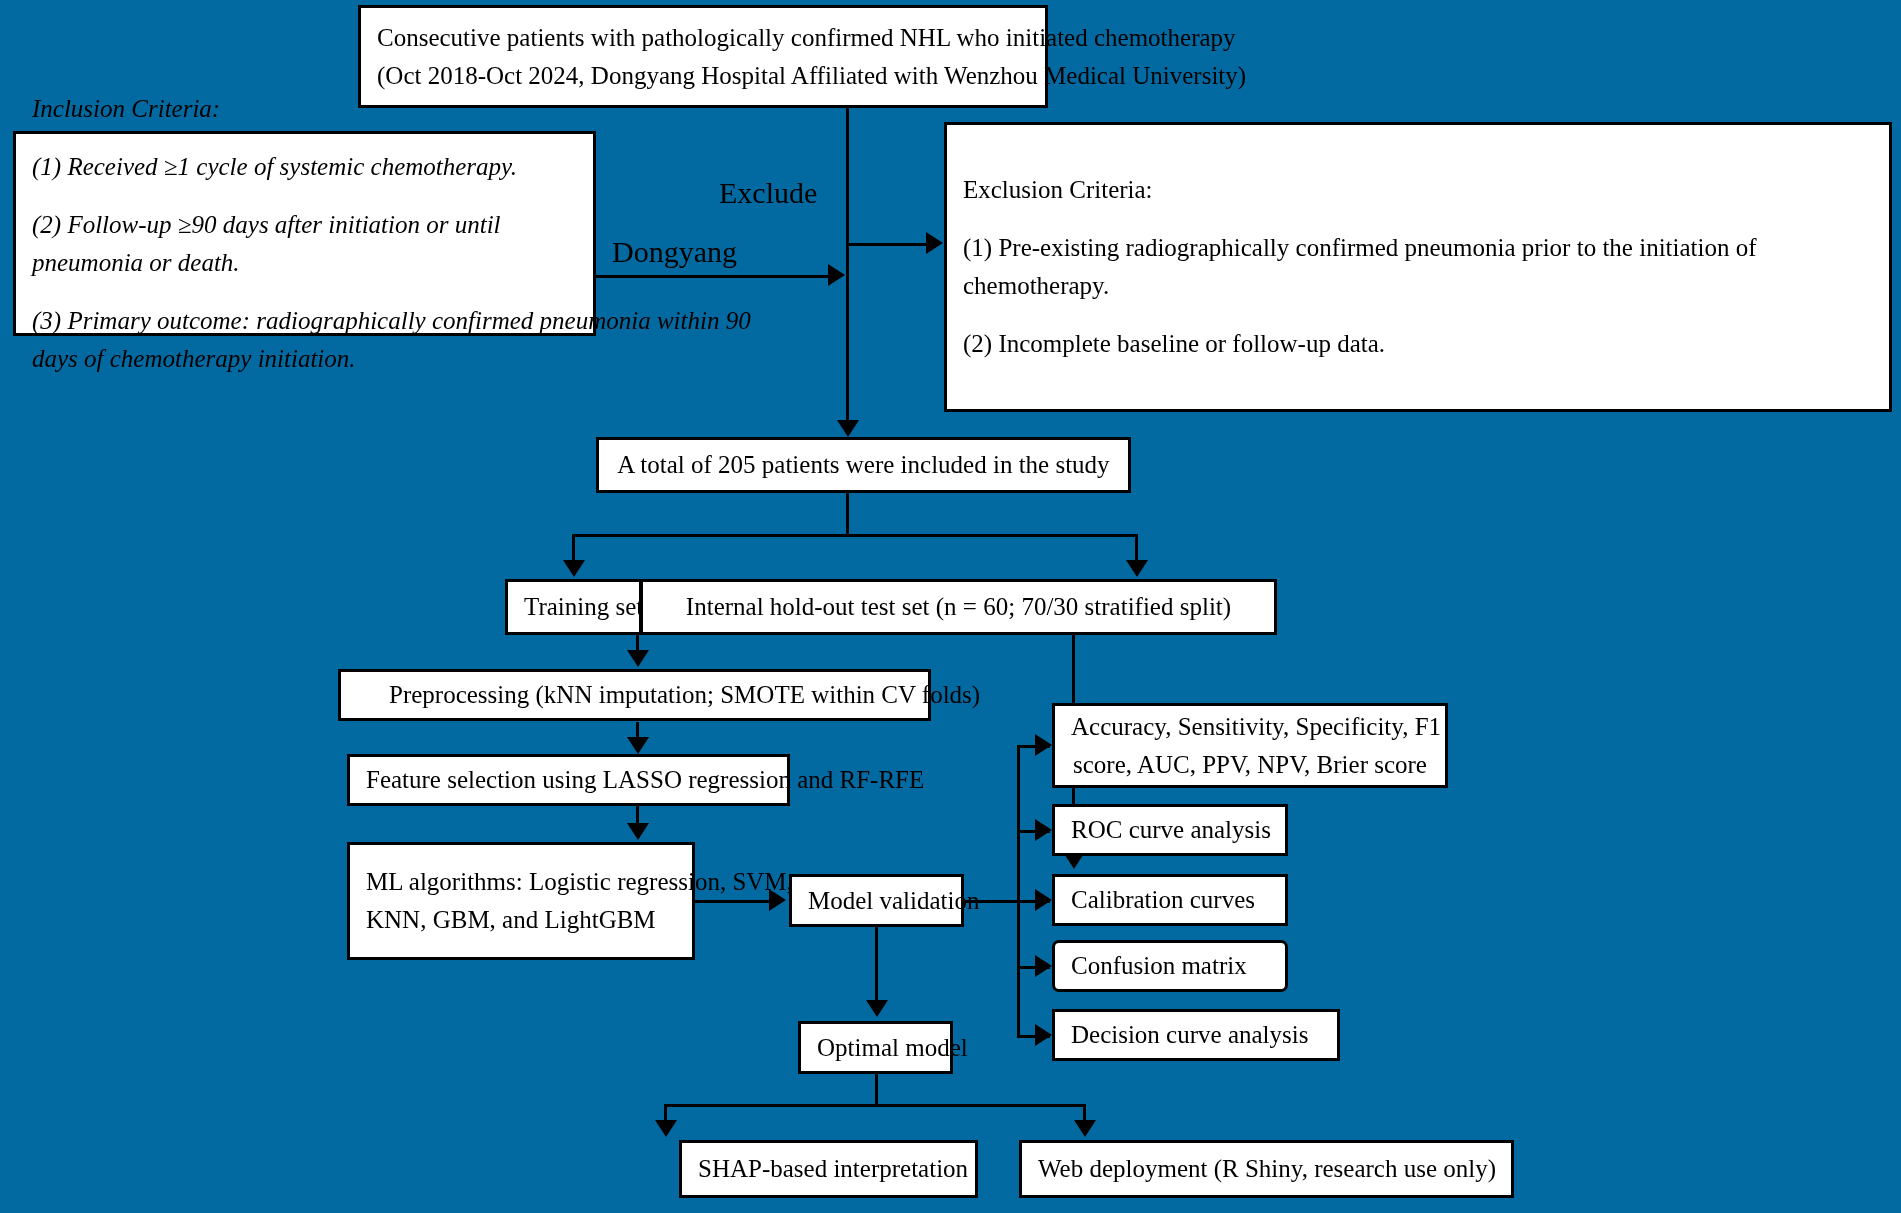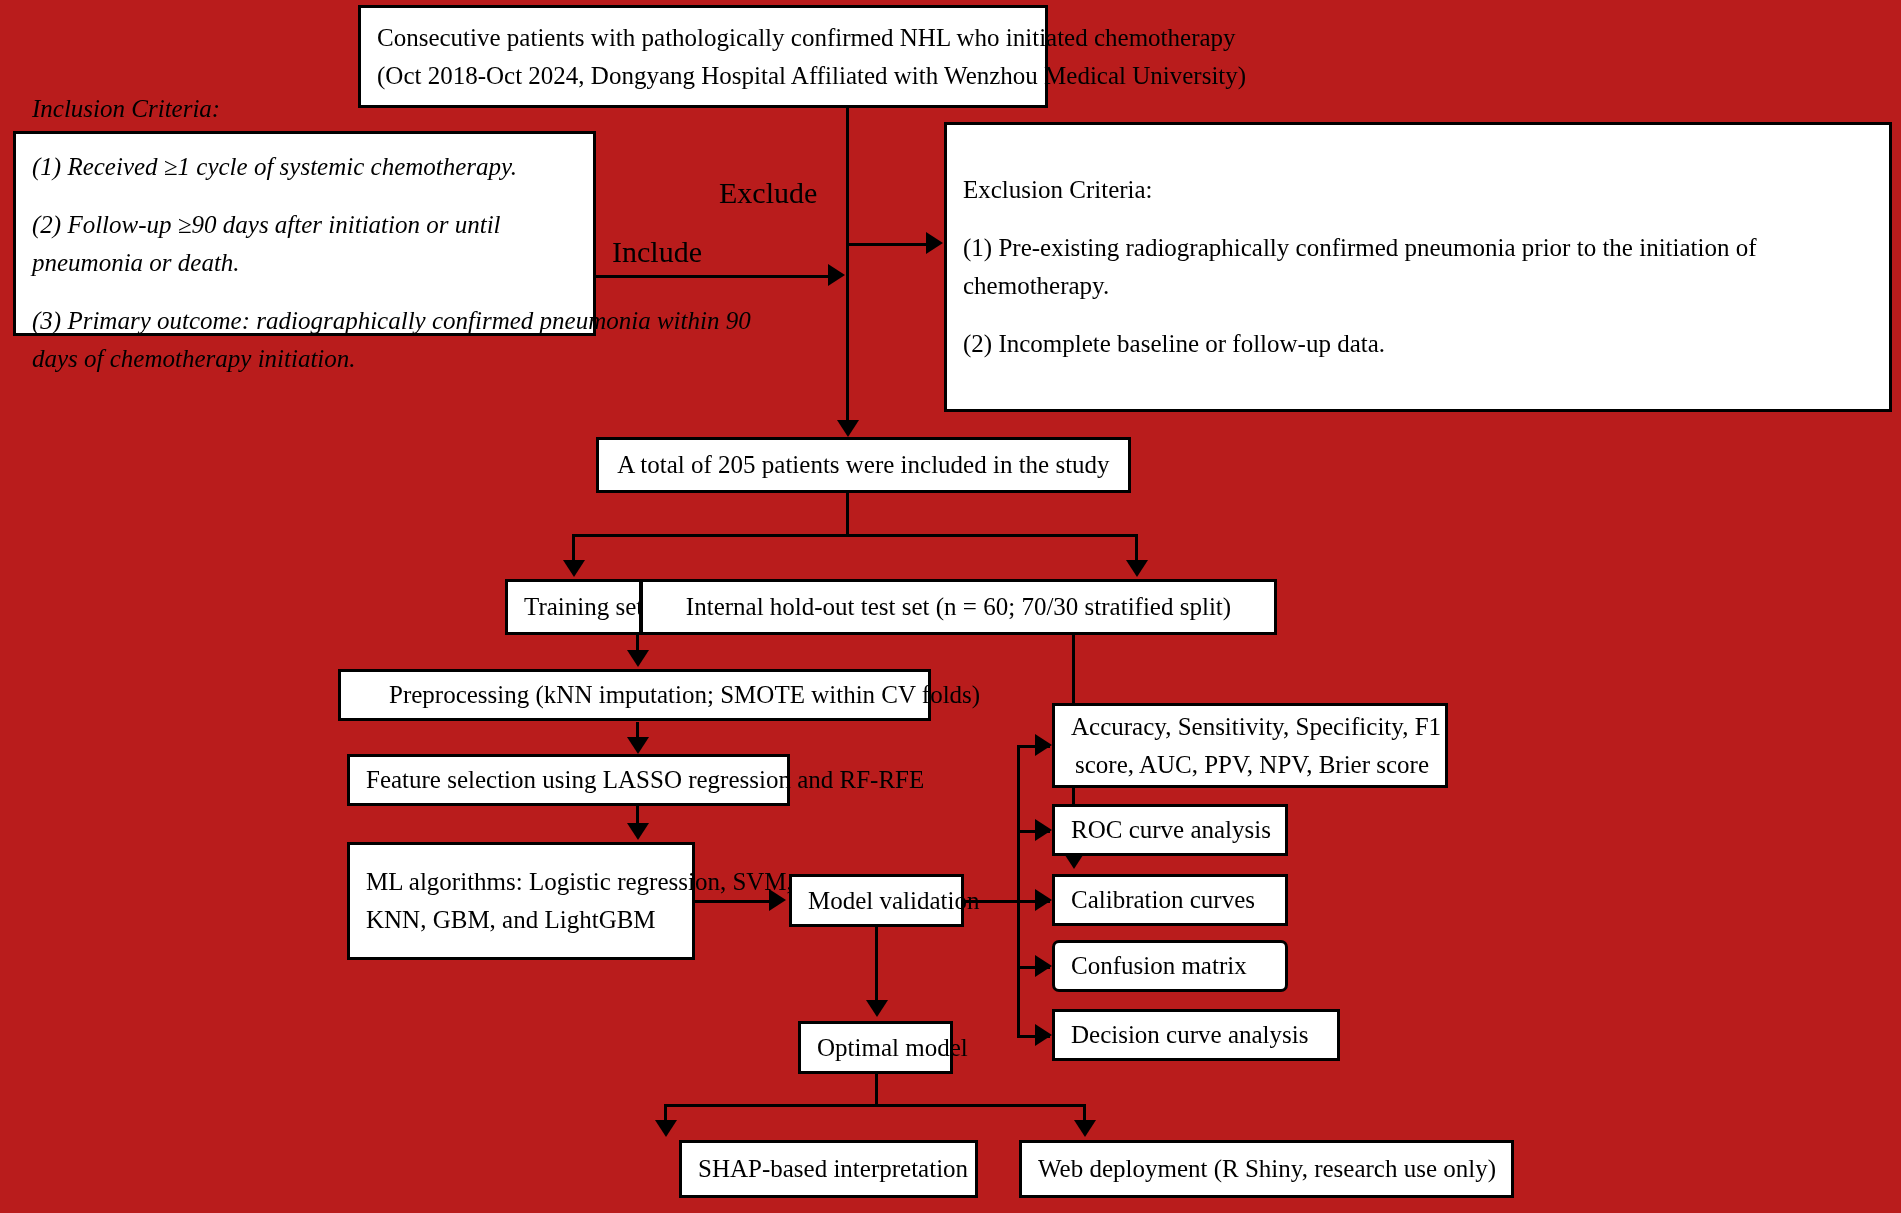--- a/index.html
+++ b/index.html
@@ -1,21 +1,21 @@
 <!DOCTYPE html>
 <html><head>
 <meta charset="utf-8">
 <title>Study Flowchart</title>
 <style>
   html,body{margin:0;padding:0;background:#ffffff;}
   #canvas{
     position:relative;
     width:1901px;
     height:1213px;
-    background:#b91c1c;
+    background:#0369a1;
     font-family:"Liberation Serif","DejaVu Serif",serif;
     color:#000000;
     overflow:hidden;
   }
   .box{
     position:absolute;
     box-sizing:border-box;
     border:3px solid #000000;
     background:#ffffff;
     display:flex;
@@ -72,21 +72,21 @@
       <span class="para">(2) Follow-up ≥90 days after initiation or until pneumonia or death.</span>
       <span class="para">
         <span class="ln">(3) Primary outcome: radiographically confirmed pneumonia within 90</span>
         <span class="ln">days of chemotherapy initiation.</span>
       </span>
     </div>
   </div>
 
   <div class="h" style="left:596px; top:275px; width:232px;"></div>
   <div class="arrow-r" style="left:828px; top:264px;"></div>
-  <span class="lbl" style="left:612px; top:237px;">Include</span>
+  <span class="lbl" style="left:612px; top:237px;">Dongyang</span>
 
   <div class="h" style="left:846px; top:243px; width:82px;"></div>
   <div class="arrow-r" style="left:926px; top:232px;"></div>
   <span class="lbl" style="left:719px; top:178px;">Exclude</span>
 
   <div class="box left" style="left:944px; top:122px; width:948px; height:290px;">
     <div class="pad">
       <span class="para">Exclusion Criteria:</span>
       <span class="para">(1) Pre-existing radiographically confirmed pneumonia prior to the initiation of chemotherapy.</span>
       <span class="para">(2) Incomplete baseline or follow-up data.</span>
@@ -169,21 +169,21 @@
 
   <div class="h" style="left:1017px; top:900px; width:33px;"></div>
   <div class="arrow-r" style="left:1035px; top:889px;"></div>
 
   <div class="h" style="left:1017px; top:966px; width:33px;"></div>
   <div class="arrow-r" style="left:1035px; top:955px;"></div>
 
   <div class="h" style="left:1017px; top:1035px; width:33px;"></div>
   <div class="arrow-r" style="left:1035px; top:1024px;"></div>
 
-  <div class="box center" style="left:1052px; top:703px; width:396px; height:85px;text-align:right;">
+  <div class="box center" style="left:1052px; top:703px; width:396px; height:85px;">
     <div class="pad">
       <span class="ln">Accuracy, Sensitivity, Specificity, F1</span>
       <span class="ln">score, AUC, PPV, NPV, Brier score</span>
     </div>
   </div>
 
   <div class="box left" style="left:1052px; top:804px; width:236px; height:52px;">
     <div class="pad">
         <span class="ln">ROC curve analysis</span>
       </div>

